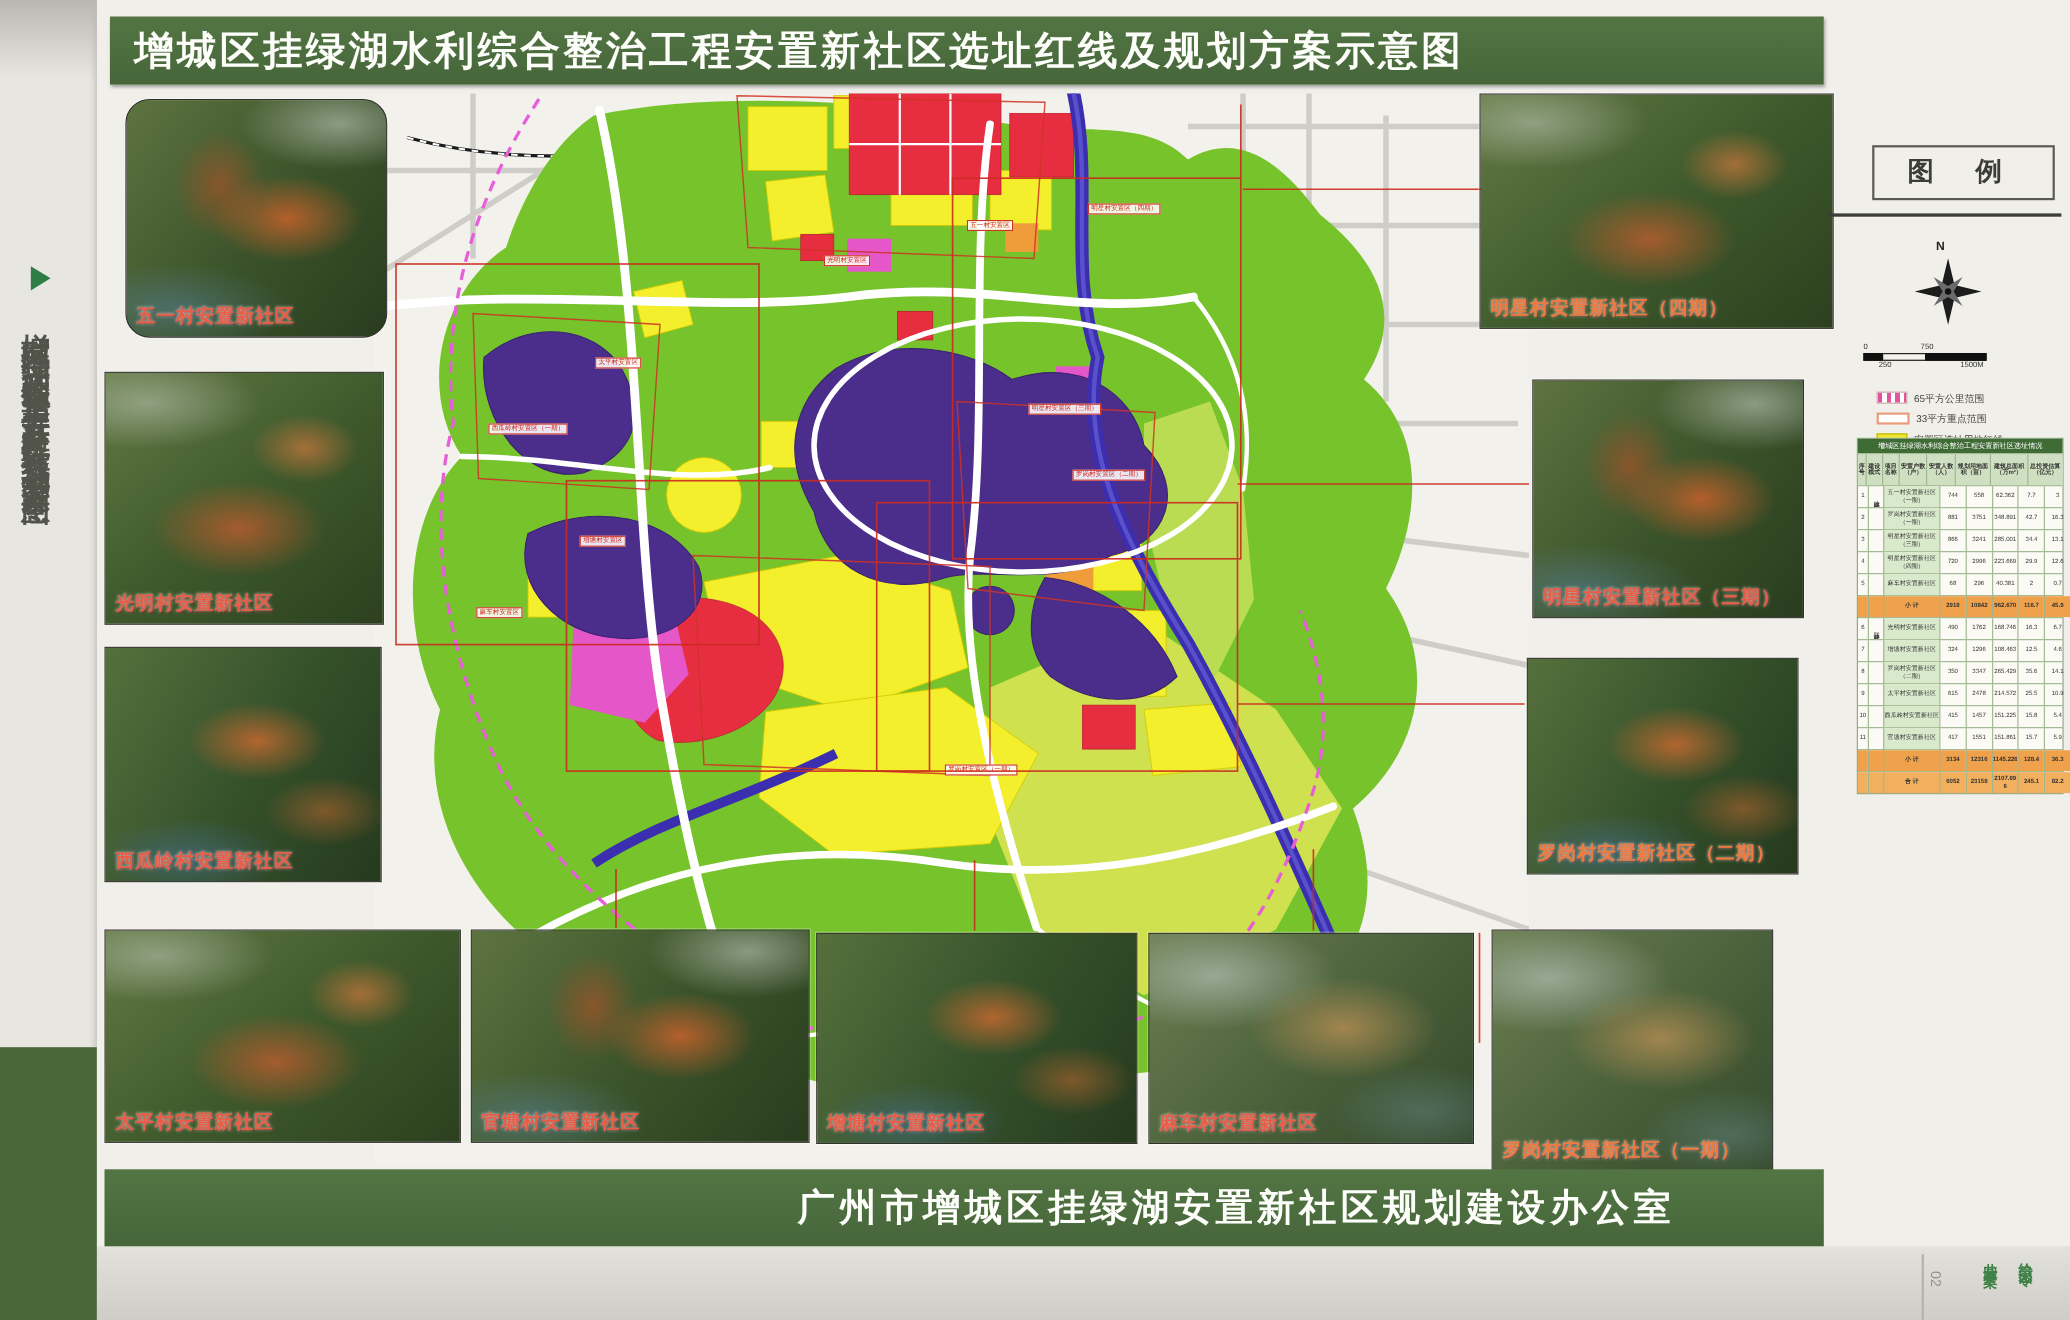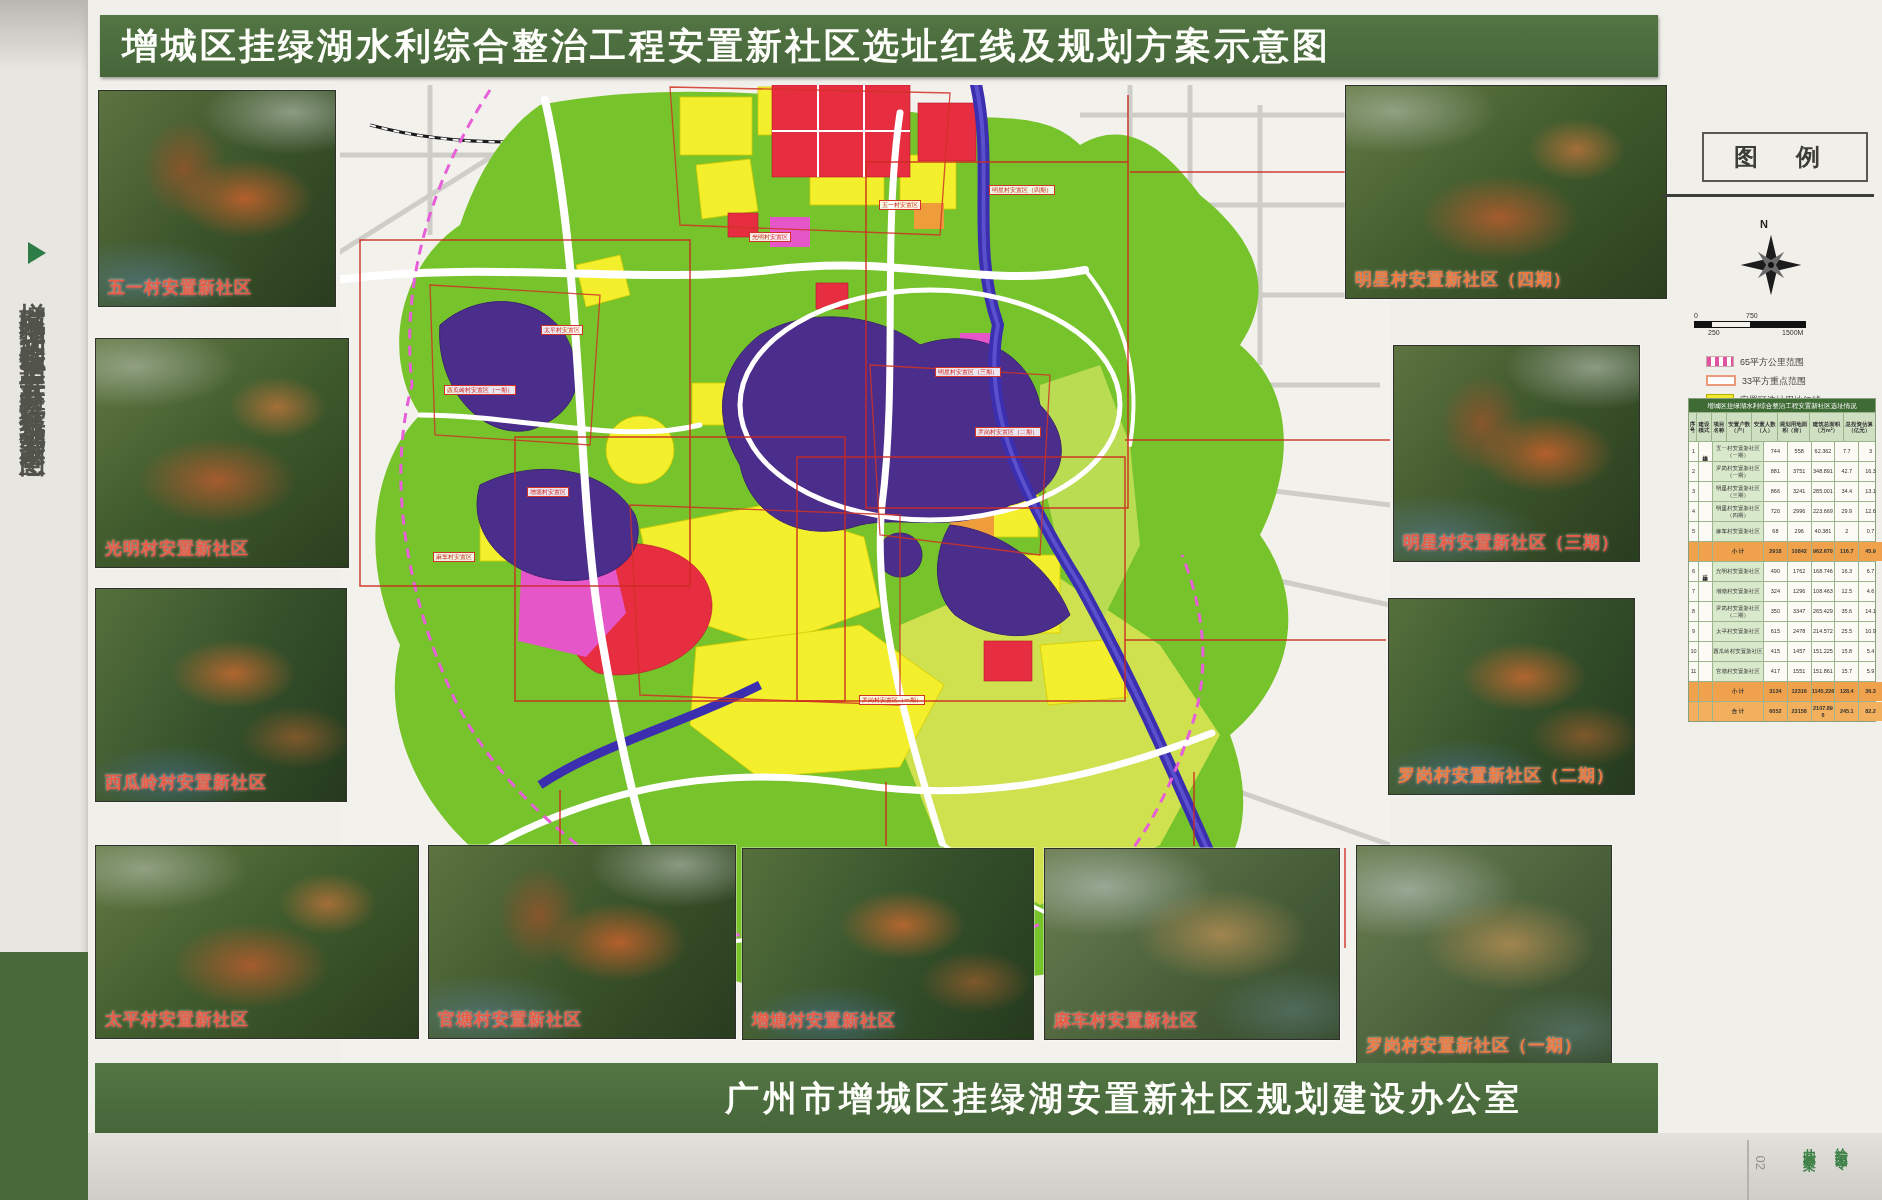--- a/index.html
+++ b/index.html
@@ -37,21 +37,21 @@
   .ph-c{background:
     radial-gradient(90px 50px at 55% 40%, rgba(190,104,48,.9), rgba(190,104,48,0) 70%),
     radial-gradient(120px 50px at 30% 90%, rgba(70,110,140,.6), rgba(70,110,140,0) 72%),
     radial-gradient(80px 45px at 80% 70%, rgba(160,96,46,.7), rgba(160,96,46,0) 70%),
     linear-gradient(120deg,#56703c,#34502a 55%,#263a1e);}
   .ph-d{background:
     radial-gradient(120px 65px at 60% 45%, rgba(182,142,84,.8), rgba(182,142,84,0) 72%),
     radial-gradient(160px 70px at 20% 20%, rgba(190,202,198,.6), rgba(190,202,198,0) 70%),
     radial-gradient(120px 60px at 85% 85%, rgba(96,128,126,.55), rgba(96,128,126,0) 70%),
     linear-gradient(135deg,#6d7f52,#49603a 55%,#35492b);}
-  #photo-L1{left:98px;top:90px;width:236px;height:215px;}
+  #photo-L1{left:114px;top:90px;width:236px;height:215px;border-radius:22px;}
   #photo-L2{left:95px;top:338px;width:252px;height:228px;}
   #photo-L3{left:95px;top:588px;width:250px;height:212px;}
   #photo-B1{left:95px;top:845px;width:322px;height:192px;}
   #photo-B2{left:428px;top:845px;width:306px;height:192px;}
   #photo-B3{left:742px;top:848px;width:290px;height:190px;}
   #photo-B4{left:1044px;top:848px;width:294px;height:190px;}
   #photo-B5{left:1356px;top:845px;width:254px;height:218px;}
   #photo-R1{left:1345px;top:85px;width:320px;height:212px;}
   #photo-R2{left:1393px;top:345px;width:245px;height:215px;}
   #photo-R3{left:1388px;top:598px;width:245px;height:195px;}

